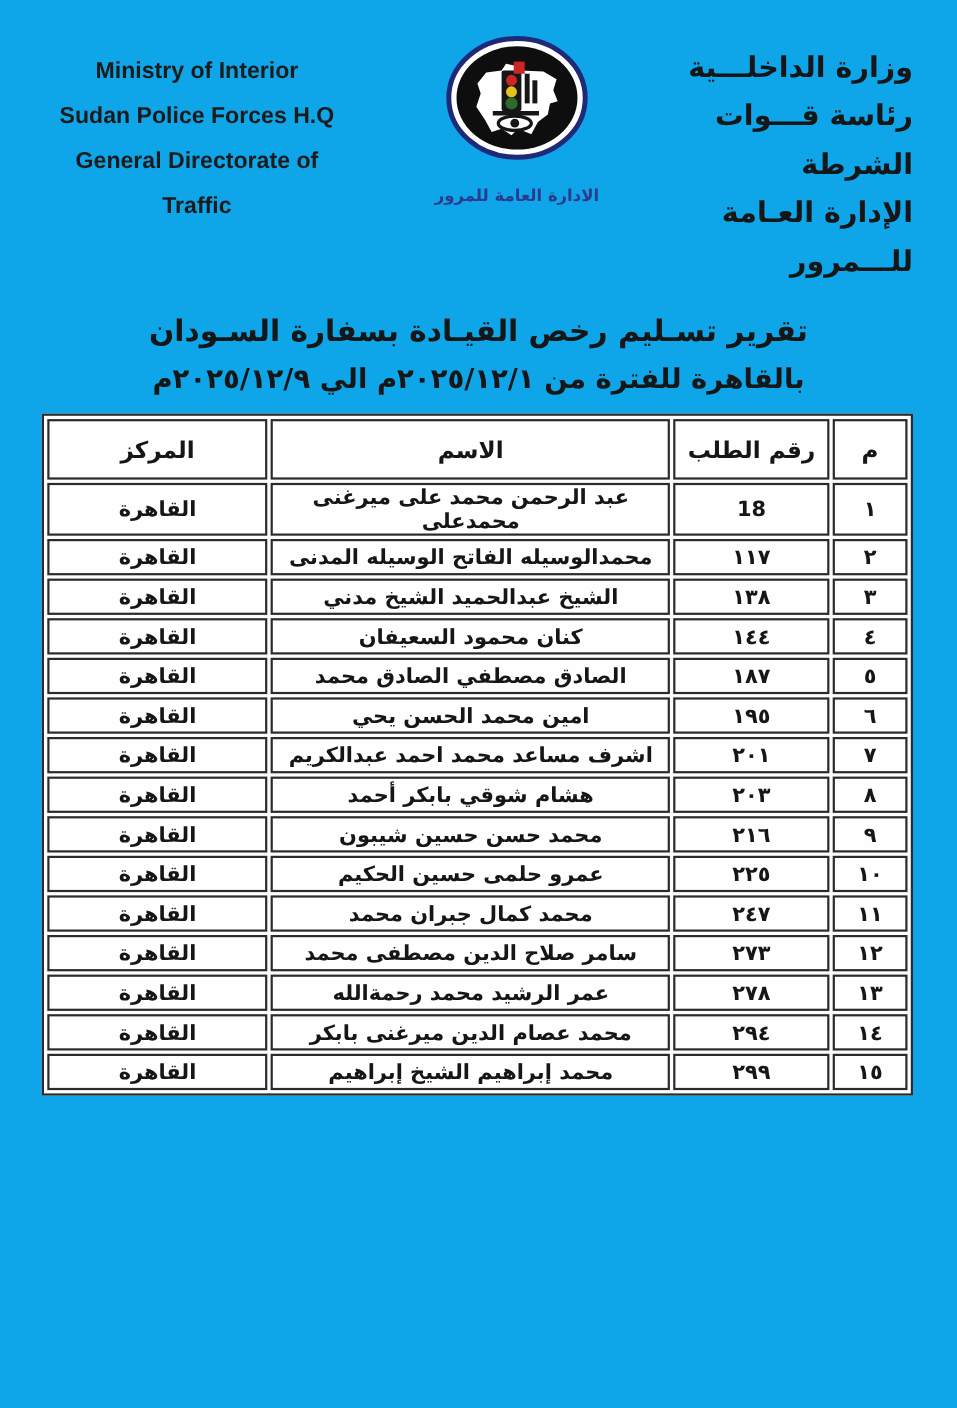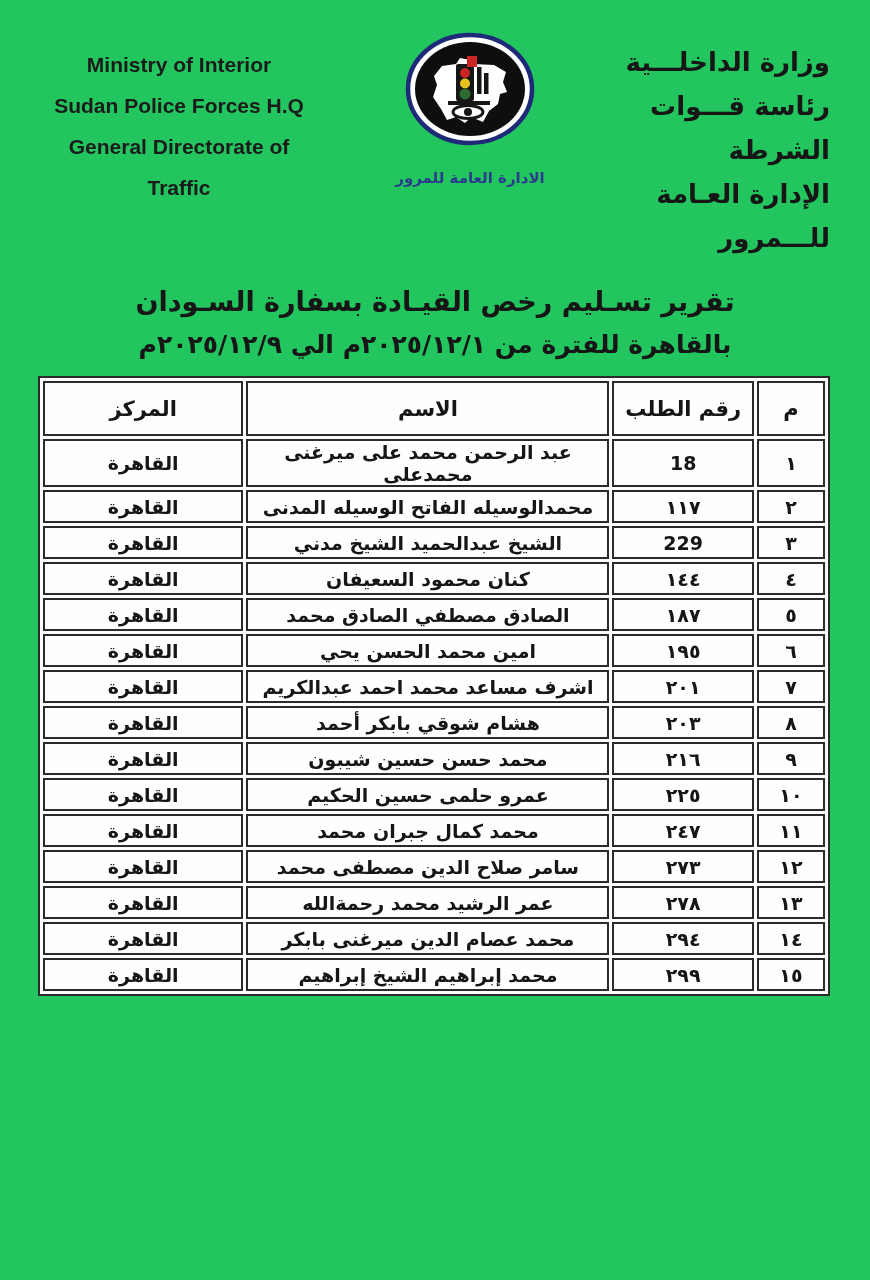--- a/index.html
+++ b/index.html
@@ -5,21 +5,21 @@
   :root{
     --ring:#1e2a78; --red:#cc2525; --yellow:#e5c31d; --green:#2d6a2d; --caption:#2a3a8c;
     --ink:#161616; --line:#2b2b2b;
   }
   *{box-sizing:border-box;}
   html,body{margin:0;padding:0;}
   body{
     width:870px;height:1280px;background:#ffffff;color:var(--ink);
     font-family:"DejaVu Sans",sans-serif;-webkit-font-smoothing:antialiased;
   }
-  .page{position:relative;width:870px;height:1280px;overflow:hidden;background:#22c55e;}
+  .page{position:relative;width:870px;height:1280px;overflow:hidden;background:#0ea5e9;}
 
   
   .hdr{display:flex;justify-content:space-between;align-items:flex-start;padding:30px 40px 0 36px;}
   .hdr-en{width:286px;text-align:center;font-family:"Liberation Sans","DejaVu Sans",sans-serif;
     font-weight:700;font-size:21px;line-height:41px;padding-top:14px;color:#1b1b1b;}
   .hdr-logo{width:150px;text-align:center;margin-top:2px;}
   .logo-caption{font-size:15px;font-weight:700;color:var(--caption);margin-top:17px;letter-spacing:0.5px;}
   .hdr-ar{width:212px;text-align:right;font-weight:700;font-size:26px;line-height:44px;padding-top:10px;}
 
   
@@ -107,21 +107,21 @@
 
   <tr>
     <td class="col-no">٢</td>
     <td class="col-req">١١٧</td>
     <td class="col-name">محمدالوسيله الفاتح الوسيله المدنى</td>
     <td class="col-center">القاهرة</td>
   </tr>
 
   <tr>
     <td class="col-no">٣</td>
-    <td class="col-req">229</td>
+    <td class="col-req">١٣٨</td>
     <td class="col-name">الشيخ عبدالحميد الشيخ مدني</td>
     <td class="col-center">القاهرة</td>
   </tr>
 
   <tr>
     <td class="col-no">٤</td>
     <td class="col-req">١٤٤</td>
     <td class="col-name">كنان محمود السعيفان</td>
     <td class="col-center">القاهرة</td>
   </tr>

